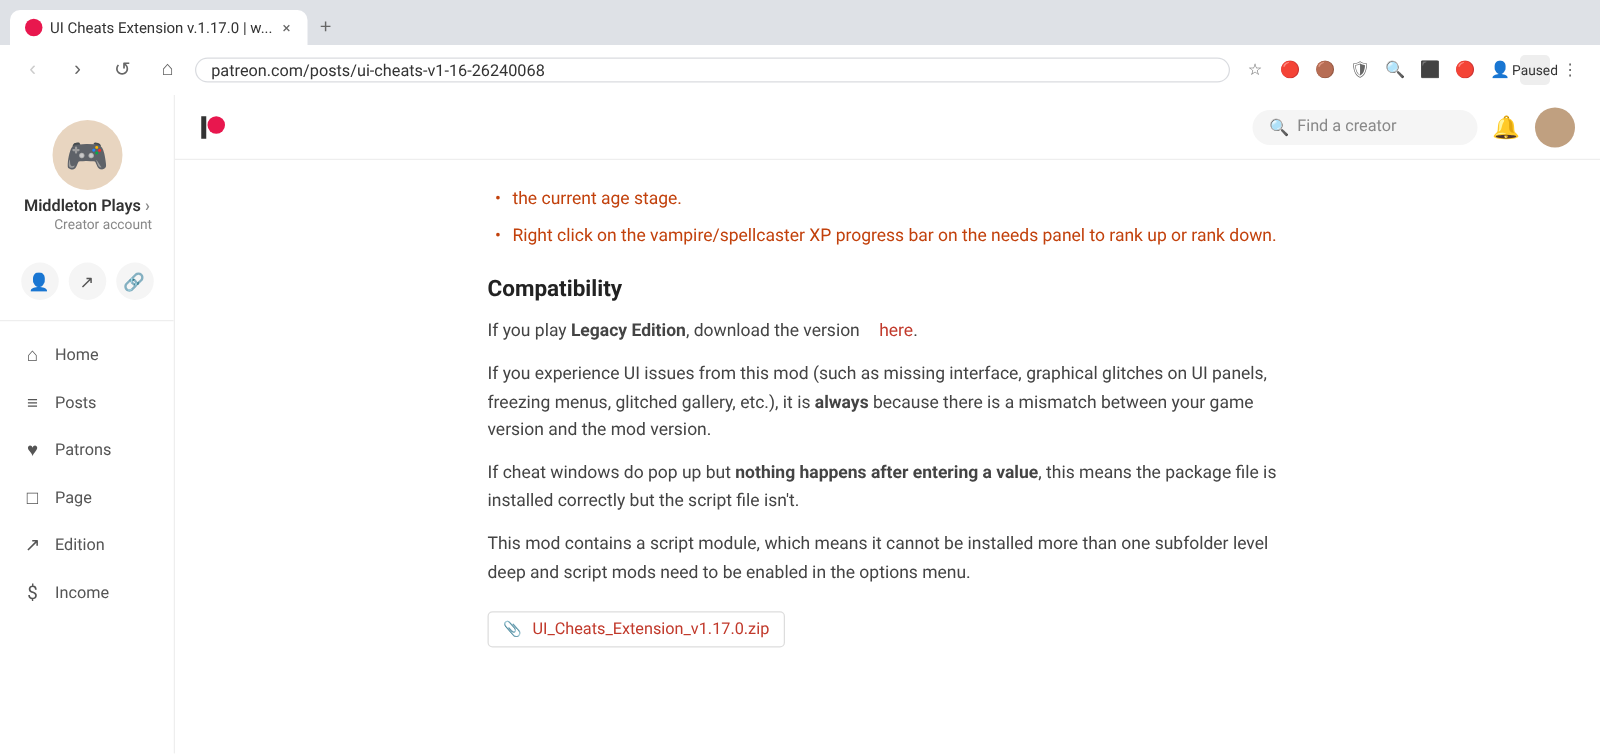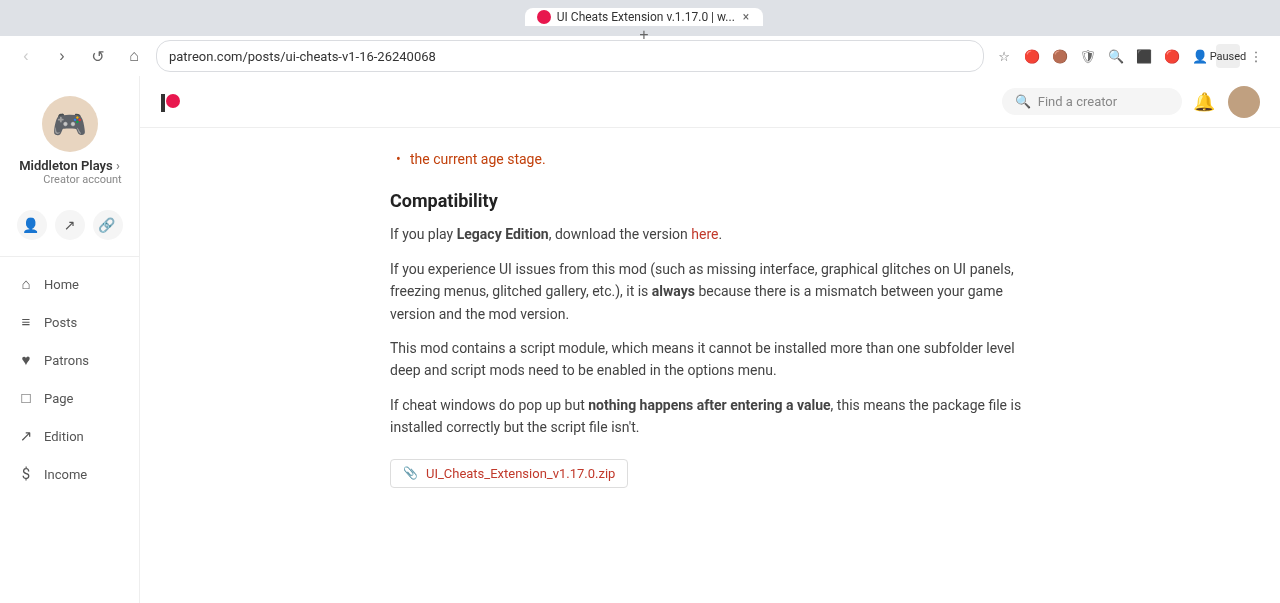--- a/index.html
+++ b/index.html
@@ -1,26 +1,26 @@
 <!DOCTYPE html>
 <html><head>
   <meta charset="utf-8">
   <style>
     * { box-sizing: border-box; margin: 0; padding: 0; }
     body { font-family: -apple-system, BlinkMacSystemFont, 'Segoe UI', Roboto, sans-serif; font-size: 14px; background: #fff; color: #333; display: flex; flex-direction: column; height: 603px; overflow: hidden; }
-    .tab-bar { display: flex; align-items: center; padding: 8px 0 0 8px; background: #dee1e6; height: 36px; flex-direction: column; }
+    .tab-bar { display: flex; align-items: center; padding: 8px 0 0 8px; background: #dee1e6; height: 36px; }
     .tab { display: flex; align-items: center; background: #fff; border-radius: 8px 8px 0 0; padding: 0 12px; height: 28px; font-size: 12px; color: #333; max-width: 240px; min-width: 180px; gap: 6px; }
     .tab-favicon { width: 14px; height: 14px; background: #e8174e; border-radius: 50%; flex-shrink: 0; }
     .tab-title { flex: 1; overflow: hidden; text-overflow: ellipsis; white-space: nowrap; font-size: 12px; }
     .tab-close { color: #666; font-size: 12px; cursor: pointer; padding: 2px; border-radius: 50%; }
     .new-tab-btn { background: none; border: none; width: 28px; height: 28px; cursor: pointer; color: #666; font-size: 16px; display: flex; align-items: center; justify-content: center; }
     .address-bar { display: flex; align-items: center; padding: 6px 12px; gap: 8px; height: 40px; }
     .nav-btn { background: none; border: none; cursor: pointer; color: #666; width: 28px; height: 28px; display: flex; align-items: center; justify-content: center; border-radius: 50%; font-size: 16px; }
     .nav-btn.disabled { color: #ccc; cursor: default; }
-    .url-bar { flex: 1; height: 32px; background: #fff; border: 1px solid #dadce0; border-radius: 14px; padding: 0 12px; font-size: 13px; color: #333; display: flex; align-items: center; }
+    .url-bar { flex: 1; height: 20px; background: #fff; border: 1px solid #dadce0; border-radius: 14px; padding: 0 12px; font-size: 13px; color: #333; display: flex; align-items: flex-end; }
     .browser-icons { display: flex; align-items: center; gap: 4px; }
     .browser-icon { width: 24px; height: 24px; display: flex; align-items: center; justify-content: center; cursor: pointer; border-radius: 50%; font-size: 13px; color: #666; }
 
     
     .app-layout { display: flex; flex: 1; overflow: hidden; }
 
     
     .sidebar { width: 140px; background: #fff; border-right: 1px solid #eee; display: flex; flex-direction: column; padding: 12px 0; flex-shrink: 0; overflow-y: auto; }
     .sidebar-profile { display: flex; flex-direction: column; align-items: center; padding: 8px 12px 16px; }
     .avatar { width: 56px; height: 56px; border-radius: 50%; background: #e8d5c0; overflow: hidden; display: flex; align-items: center; justify-content: center; font-size: 28px; }
@@ -158,40 +158,41 @@
         <button class="notif-btn">🔔</button>
         <div class="user-avatar" style="background:#c0a080;border-radius:50%;width:32px;height:32px;"></div>
       </div>
     </div>
 
     <div class="main-content">
       <div class="content-area">
 
         
         <div class="bullet-item">the current age stage.</div>
+        <div class="bullet-item">Right click on the vampire/spellcaster XP progress bar on the needs panel to rank up or rank down.</div>
 
         
         <div class="section-heading">Compatibility</div>
 
 
         <p class="paragraph">
-          <span>If you play </span><strong>Legacy Edition</strong><span>, download the version </span><a href="#" style="color:#c1392b;">here</a><span>.</span>
+          <span>If you play </span><strong>Legacy Edition</strong><span>, download the version </span><a href="#" style="color:#c1392b;margin-left:12px;">here</a><span>.</span>
         </p>
 
         <p class="paragraph">
           <span>If you experience UI issues from this mod (such as missing interface, graphical glitches on UI panels, freezing menus, glitched gallery, etc.), it is </span><strong>always</strong><span> because there is a mismatch between your game version and the mod version.</span>
         </p>
 
         
 
-        <p class="paragraph">This mod contains a script module, which means it cannot be installed more than one subfolder level deep and script mods need to be enabled in the options menu.</p>
-
         <p class="paragraph">
           <span>If cheat windows do pop up but </span><strong>nothing happens after entering a value</strong><span>, this means the package file is installed correctly but the script file isn't.</span>
         </p>
+
+        <p class="paragraph">This mod contains a script module, which means it cannot be installed more than one subfolder level deep and script mods need to be enabled in the options menu.</p>
 
         
         <a class="attachment" href="#">
           <span class="attach-icon">📎</span>
           <span>UI_Cheats_Extension_v1.17.0.zip</span>
         </a>
 
         
         
 

